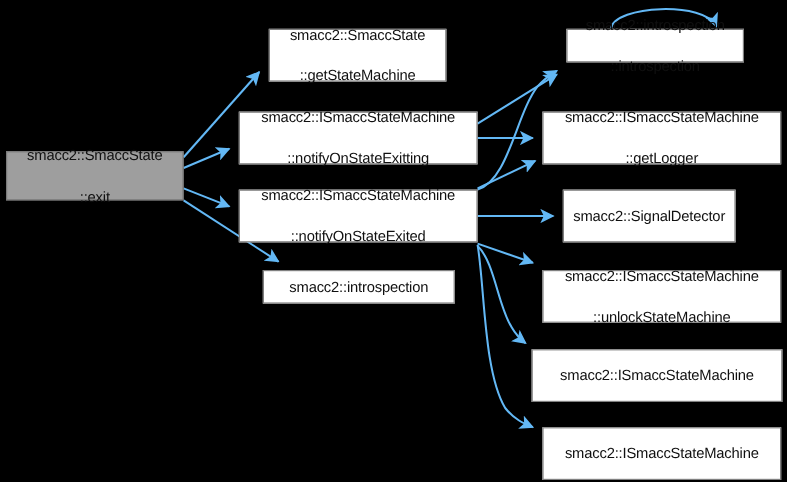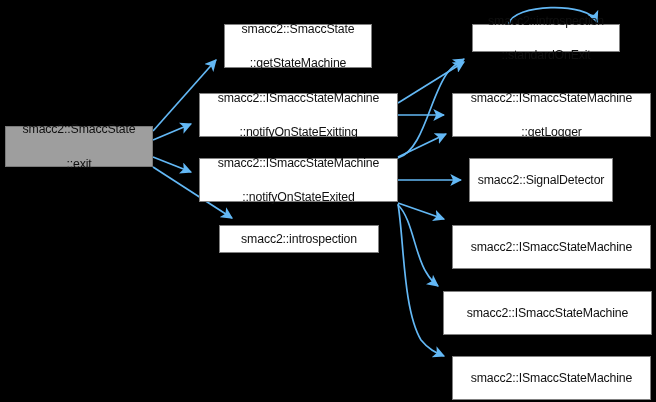--- a/index.html
+++ b/index.html
@@ -110,34 +110,35 @@
     <span class="line">smacc2::ISmaccStateMachine</span>
     <span class="line">::notifyOnStateExited</span>
   </div>
 
   <div class="node" style="left: 219px; top: 225px; width: 160px; height: 28px;">
     <span class="line">smacc2::introspection</span>
   </div>
 
   <div class="node" style="left: 472px; top: 24px; width: 148px; height: 28px;">
     <span class="line">smacc2::introspection</span>
-    <span class="line">::standardOnExit</span>
+    <span class="line">::introspection</span>
   </div>
 
   <div class="node" style="left: 452px; top: 93px; width: 199px; height: 44px;">
     <span class="line">smacc2::ISmaccStateMachine</span>
     <span class="line">::getLogger</span>
   </div>
 
   <div class="node" style="left: 469px; top: 158px; width: 144px; height: 44px;">
     <span class="line">smacc2::SignalDetector</span>
   </div>
 
   <div class="node" style="left: 452px; top: 225px; width: 199px; height: 44px;">
     <span class="line">smacc2::ISmaccStateMachine</span>
+    <span class="line">::unlockStateMachine</span>
   </div>
 
   <div class="node" style="left: 443px; top: 291px; width: 209px; height: 44px;">
     <span class="line">smacc2::ISmaccStateMachine</span>
   </div>
 
   <div class="node" style="left: 452px; top: 356px; width: 199px; height: 44px;">
     <span class="line">smacc2::ISmaccStateMachine</span>
   </div>
 

